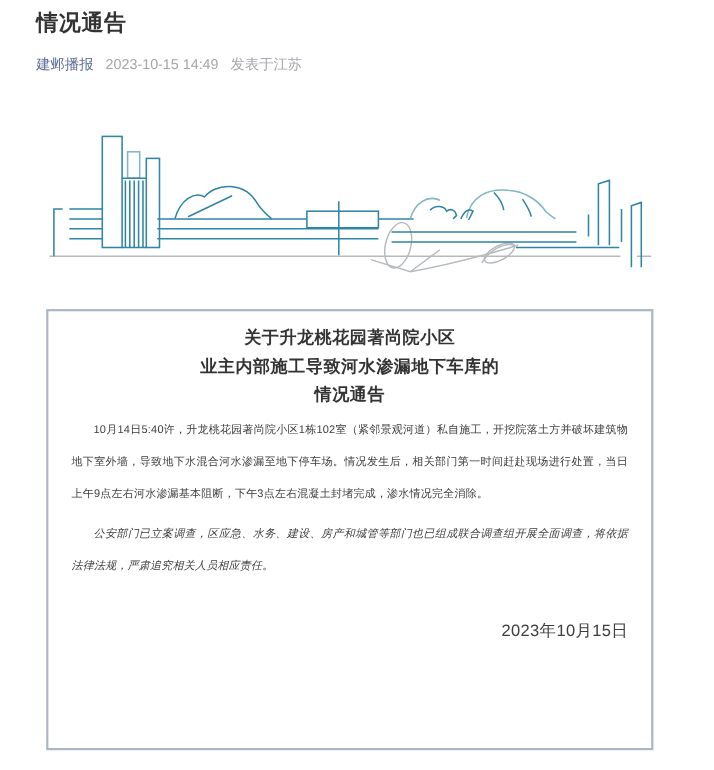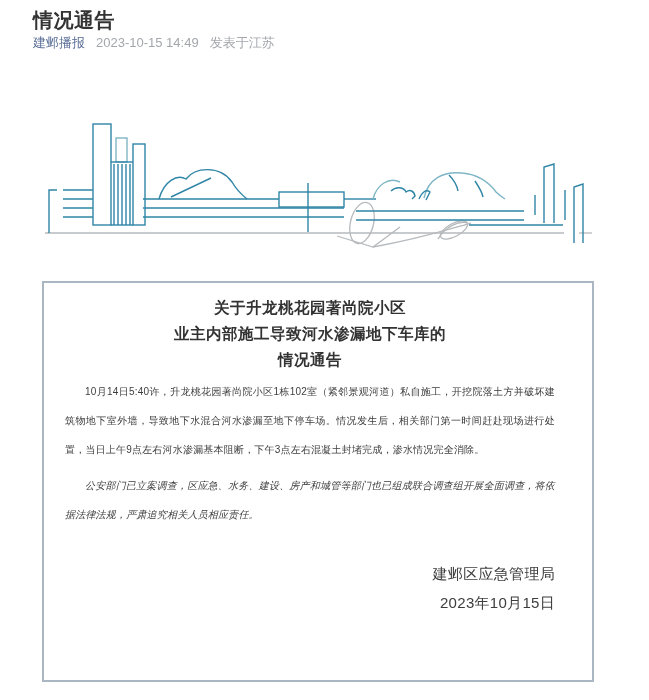--- a/index.html
+++ b/index.html
@@ -6,29 +6,29 @@
   body{
     width:649px;height:700px;position:relative;overflow:hidden;
     background:#ffffff;color:#333;
     font-family:"Liberation Sans","DejaVu Sans",sans-serif;
   }
   .page-title{
     position:absolute;left:33px;top:7px;
     font-size:20px;font-weight:600;color:#333;letter-spacing:.5px;
   }
   .meta{
-    position:absolute;left:33px;top:34px;font-size:13px;white-space:nowrap;
+    position:absolute;left:33px;top:50px;font-size:13px;white-space:nowrap;
   }
   .account{color:#576b95;margin-right:11px;cursor:pointer;}
   .meta-gray{color:#a3a7ac;margin-right:11px;}
   .skyline{position:absolute;left:43px;top:112px;}
   .notice{
     position:absolute;left:42px;top:281px;width:552px;height:401px;
     box-sizing:border-box;border:2px solid #aab6c2;
-    padding:12px 37px 0 21px;background:#fff;
+    padding:12px 21px 0 21px;background:#fff;
   }
   .n-title{ text-align:center;font-weight:bold;font-size:15.5px;line-height:26px;color:#333;letter-spacing:.5px;}
   .n-para{
     margin:0;font-size:10px;line-height:29px;color:#3d3d3d;
     text-align:justify;text-indent:2em;letter-spacing:.2px;
   }
   .n-para.p1{margin-top:4px;}
   .n-para.p2{margin-top:7px;font-style:italic;}
   .n-sign{margin-top:30px;text-align:right;font-size:15px;line-height:29px;color:#3d3d3d;letter-spacing:.3px;}
   svg .dk{stroke:#2f85a6;fill:none;stroke-width:1.4;}
@@ -94,16 +94,15 @@
   </g>
 </svg>
 
 <div class="notice">
   <div class="n-title">关于升龙桃花园著尚院小区</div>
   <div class="n-title">业主内部施工导致河水渗漏地下车库的</div>
   <div class="n-title">情况通告</div>
   <p class="n-para p1">10月14日5:40许，升龙桃花园著尚院小区1栋102室（紧邻景观河道）私自施工，开挖院落土方并破坏建筑物地下室外墙，导致地下水混合河水渗漏至地下停车场。情况发生后，相关部门第一时间赶赴现场进行处置，当日上午9点左右河水渗漏基本阻断，下午3点左右混凝土封堵完成，渗水情况完全消除。</p>
   <p class="n-para p2">公安部门已立案调查，区应急、水务、建设、房产和城管等部门也已组成联合调查组开展全面调查，将依据法律法规，严肃追究相关人员相应责任。</p>
   <div class="n-sign">
-    <div>建邺区应急管理局</div>
     <div>2023年10月15日</div>
   </div>
 </div>
 
 </body></html>

